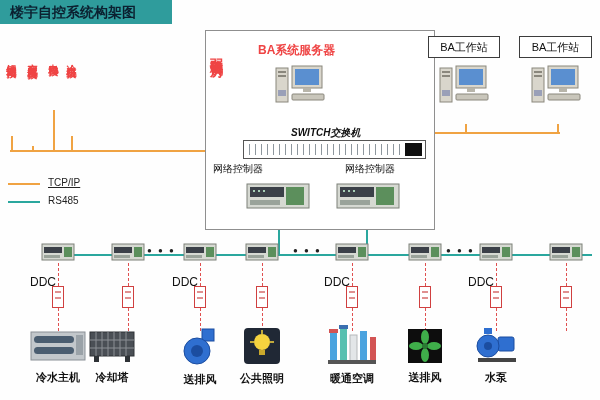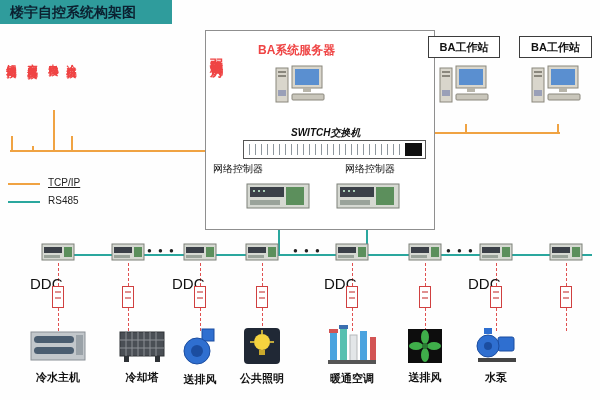--- a/index.html
+++ b/index.html
@@ -10,33 +10,33 @@
   .red{color:#ef4444;}
   .title{background:#2f9c9c;color:#0b2030;font-weight:bold;font-size:14px;
          line-height:24px;padding-left:10px;box-sizing:border-box;}
   .h-orange{height:2px;background:#f0a343;}
   .v-orange{width:2px;background:#f0a343;}
   .h-teal{height:2px;background:#2aa79e;}
   .v-teal{width:2px;background:#2aa79e;}
   .dash-red{width:0;border-left:1px dashed #e05050;}
   .legend-label{font-size:10px;color:#222;}
   .room-box{border:1px solid #8f8f8f;background:#fff;}
-  .ws-box{border:1px solid #3c3c3c;background:#fff;font-weight:bold;font-size:11px;
+  .ws-box{border:1px solid #3c3c3c;background:#fff;font-weight:normal;font-size:11px;
           text-align:center;line-height:20px;color:#111;}
   .small-label{font-size:10px;color:#111;}
   .switch-bar{border:1px solid #555;background:#fff;}
   .switch-slots{position:absolute;left:3px;top:3px;right:24px;bottom:3px;
     background:repeating-linear-gradient(90deg,#ffffff 0 2px,#8e979e 2px 3px,#ffffff 3px 6px);}
   .switch-black{position:absolute;right:3px;top:2px;width:17px;bottom:2px;background:#0f0f0f;}
   .tag{border:1px solid #d04040;background:#fff;box-sizing:border-box;}
   .tag i{display:block;height:2px;background:#e09090;margin:4px 2px 0 2px;}
   .equip{width:70px;text-align:center;}
   .equip .elabel{font-weight:bold;font-size:11px;color:#111;margin-top:2px;}
   .ellipsis{font-size:8px;color:#222;letter-spacing:2px;}
-  .ddc-label{font-size:15px;color:#111;}
+  .ddc-label{font-size:12px;color:#111;}
   .switch-text{font-size:10px;font-style:italic;font-weight:bold;color:#111;}
   .server-label{font-size:12px;font-weight:bold;}
   .room-label{font-size:13px;font-weight:bold;}
   .iface{font-size:10px;font-weight:bold;}
 </style>
 </head>
 <body>
 
 <div class="canvas">
 
@@ -249,21 +249,21 @@
   <div class="abs equip" style="left:23px;top:328px;">
     <span><svg width="56" height="36" viewBox="0 0 56 36">
       <rect x="1" y="4" width="54" height="28" fill="#c2c7cb" stroke="#8a9096"></rect>
       <rect x="4" y="8" width="40" height="7" rx="3.5" fill="#4a5d70"></rect>
       <rect x="4" y="19" width="40" height="7" rx="3.5" fill="#4a5d70"></rect>
       <rect x="46" y="7" width="7" height="20" fill="#9aa2a8"></rect>
     </svg></span>
     <div class="elabel">冷水主机</div>
   </div>
 
-  <div class="abs equip" style="left:107px;top:330px;font-family:Liberation Serif, serif;">
+  <div class="abs equip" style="left:77px;top:330px;font-family:Liberation Serif, serif;">
     <span><svg width="48" height="34" viewBox="0 0 48 34">
       <rect x="2" y="2" width="44" height="24" fill="#4a4f55" stroke="#2e3236"></rect>
       <path d="M8 2v24 M14 2v24 M20 2v24 M26 2v24 M32 2v24 M38 2v24" stroke="#8b9095" stroke-width="1"></path>
       <path d="M2 10h44 M2 18h44" stroke="#8b9095" stroke-width="1"></path>
       <rect x="6" y="26" width="5" height="6" fill="#2e3236"></rect>
       <rect x="37" y="26" width="5" height="6" fill="#2e3236"></rect>
     </svg></span>
     <div class="elabel">冷却塔</div>
   </div>
 

